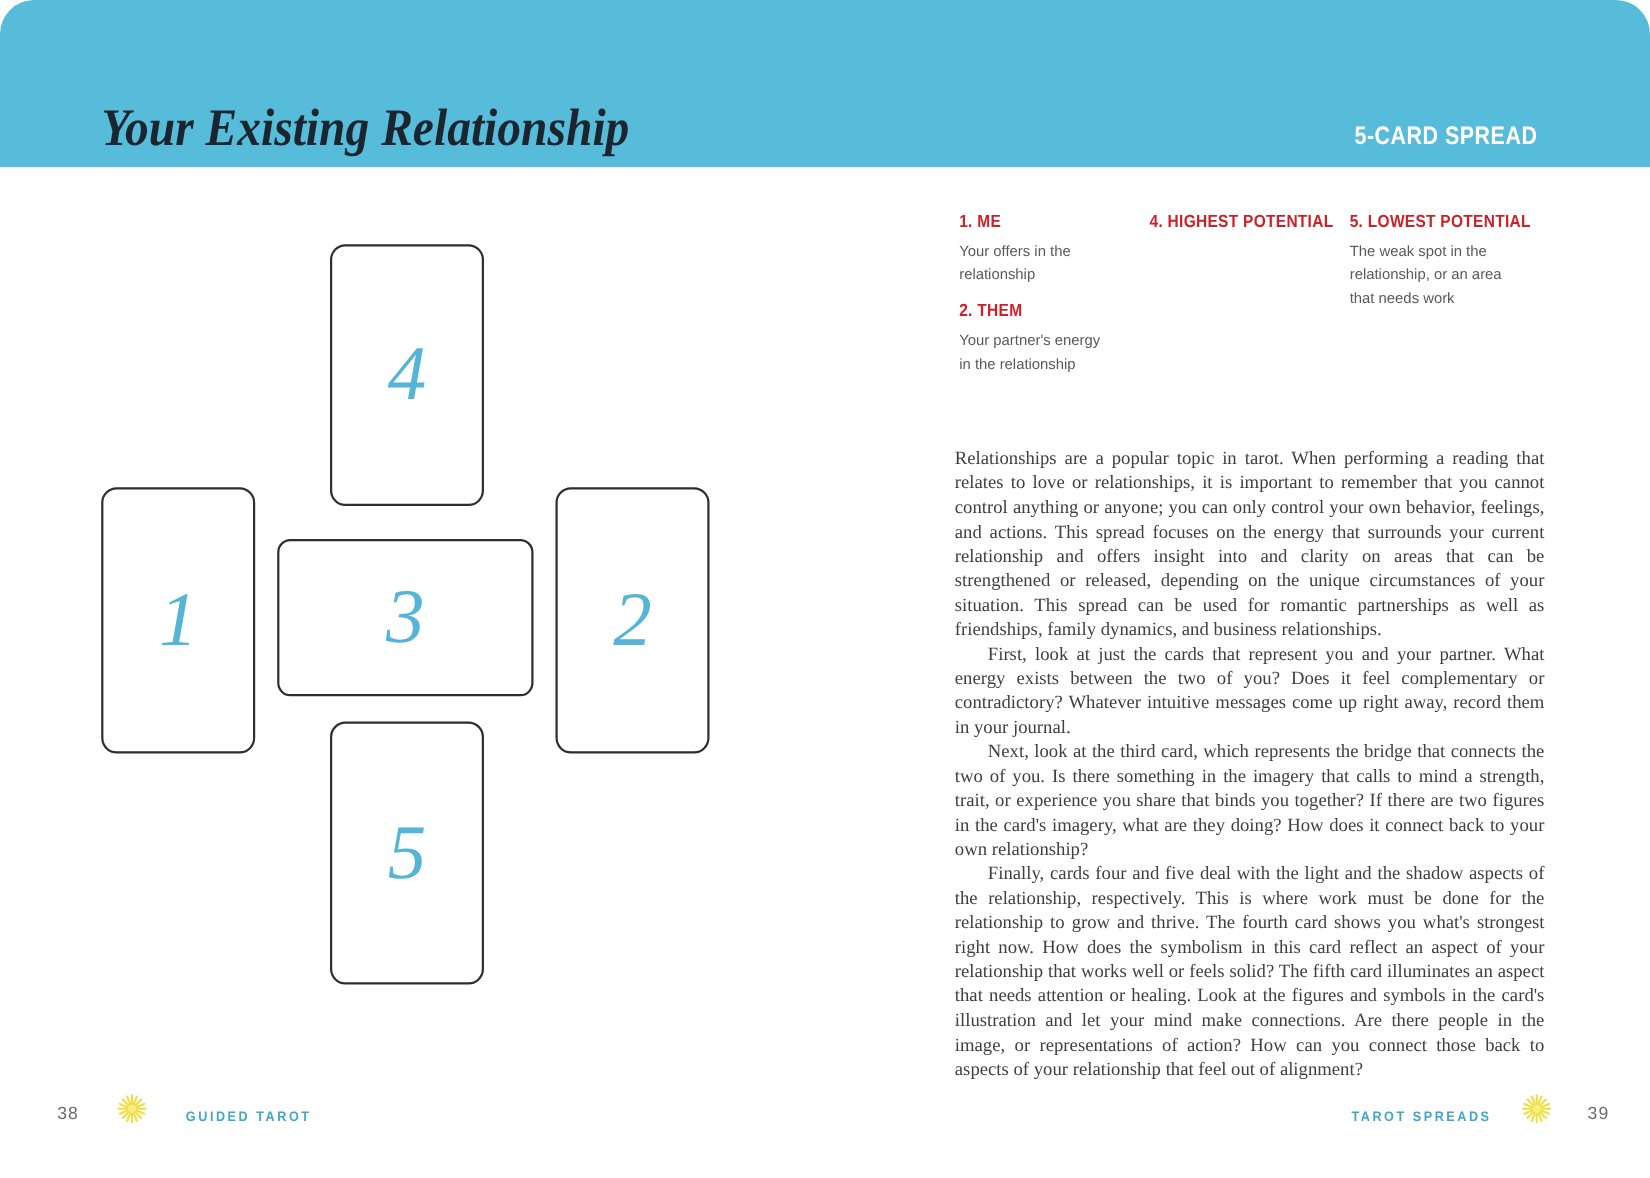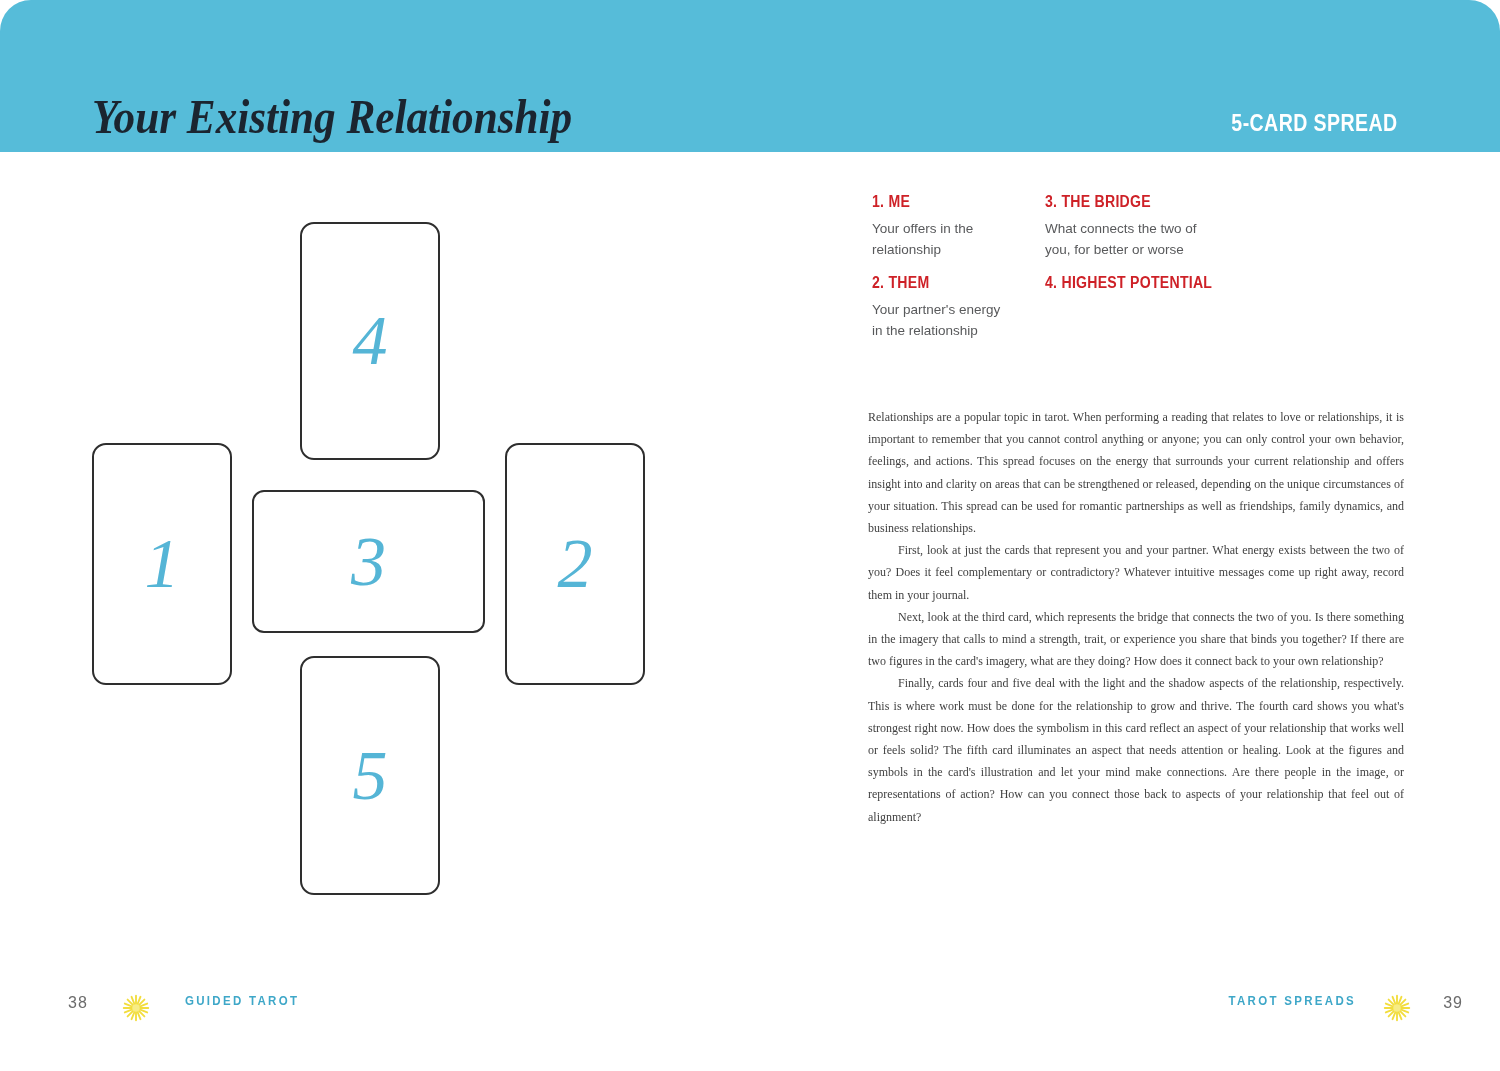--- a/index.html
+++ b/index.html
@@ -102,35 +102,34 @@
   .c1 .pos-desc { width: 140px; }
   .c2 .pos-desc { width: 168px; }
   .c3 .pos-desc { width: 162px; }
 
   
   .body-text {
     position: absolute;
     left: 868px; top: 406px;
     width: 536px;
     font-family: "Liberation Serif", serif;
-    font-size: 12px;
+    font-size: 17px;
     line-height: 22.2px;
     color: #3f3f3f;
     text-align: justify;
   }
   .body-text p { margin: 0; }
   .body-text p + p { text-indent: 30px; }
 
   
   .footer {
     position: absolute;
     top: 994px;
     display: flex;
-    align-items: flex-start;
-    margin-left: 16px;
+    align-items: flex-end;
   }
   .footer-left  { left: 52px; }
   .footer-right { right: 37px; }
   .page-number {
     font-size: 16px;
     color: #6b6b6b;
     letter-spacing: 1px;
   }
   .footer-label {
     display: inline-block;
@@ -181,25 +180,27 @@
         <span class="pos-heading">1. ME</span>
         <p class="pos-desc">Your offers in the relationship</p>
       </div>
       <div class="pos-item">
         <span class="pos-heading">2. THEM</span>
         <p class="pos-desc">Your partner's energy in the relationship</p>
       </div>
     </div>
     <div class="pos-col c2">
       <div class="pos-item">
-        <span class="pos-heading">3. THE BRIDGE</span>
-        <p class="pos-desc">What connects the two of you, for better or worse</p>
-      </div>
-      <div class="pos-item">
         <span class="pos-heading">4. HIGHEST POTENTIAL</span>
+      </div>
+    </div>
+    <div class="pos-col c3">
+      <div class="pos-item">
+        <span class="pos-heading">5. LOWEST POTENTIAL</span>
+        <p class="pos-desc">The weak spot in the relationship, or an area that needs work</p>
       </div>
     </div>
   </div>
 
   <div class="body-text">
     <p>Relationships are a popular topic in tarot. When performing a reading that relates to love or relationships, it is important to remember that you cannot control anything or anyone; you can only control your own behavior, feelings, and actions. This spread focuses on the energy that surrounds your current relationship and offers insight into and clarity on areas that can be strengthened or released, depending on the unique circumstances of your situation. This spread can be used for romantic partnerships as well as friendships, family dynamics, and business relationships.</p>
     <p>First, look at just the cards that represent you and your partner. What energy exists between the two of you? Does it feel complementary or contradictory? Whatever intuitive messages come up right away, record them in your journal.</p>
     <p>Next, look at the third card, which represents the bridge that connects the two of you. Is there something in the imagery that calls to mind a strength, trait, or experience you share that binds you together? If there are two figures in the card's imagery, what are they doing? How does it connect back to your own relationship?</p>
     <p>Finally, cards four and five deal with the light and the shadow aspects of the relationship, respectively. This is where work must be done for the relationship to grow and thrive. The fourth card shows you what's strongest right now. How does the symbolism in this card reflect an aspect of your relationship that works well or feels solid? The fifth card illuminates an aspect that needs attention or healing. Look at the figures and symbols in the card's illustration and let your mind make connections. Are there people in the image, or representations of action? How can you connect those back to aspects of your relationship that feel out of alignment?</p>
   </div>

